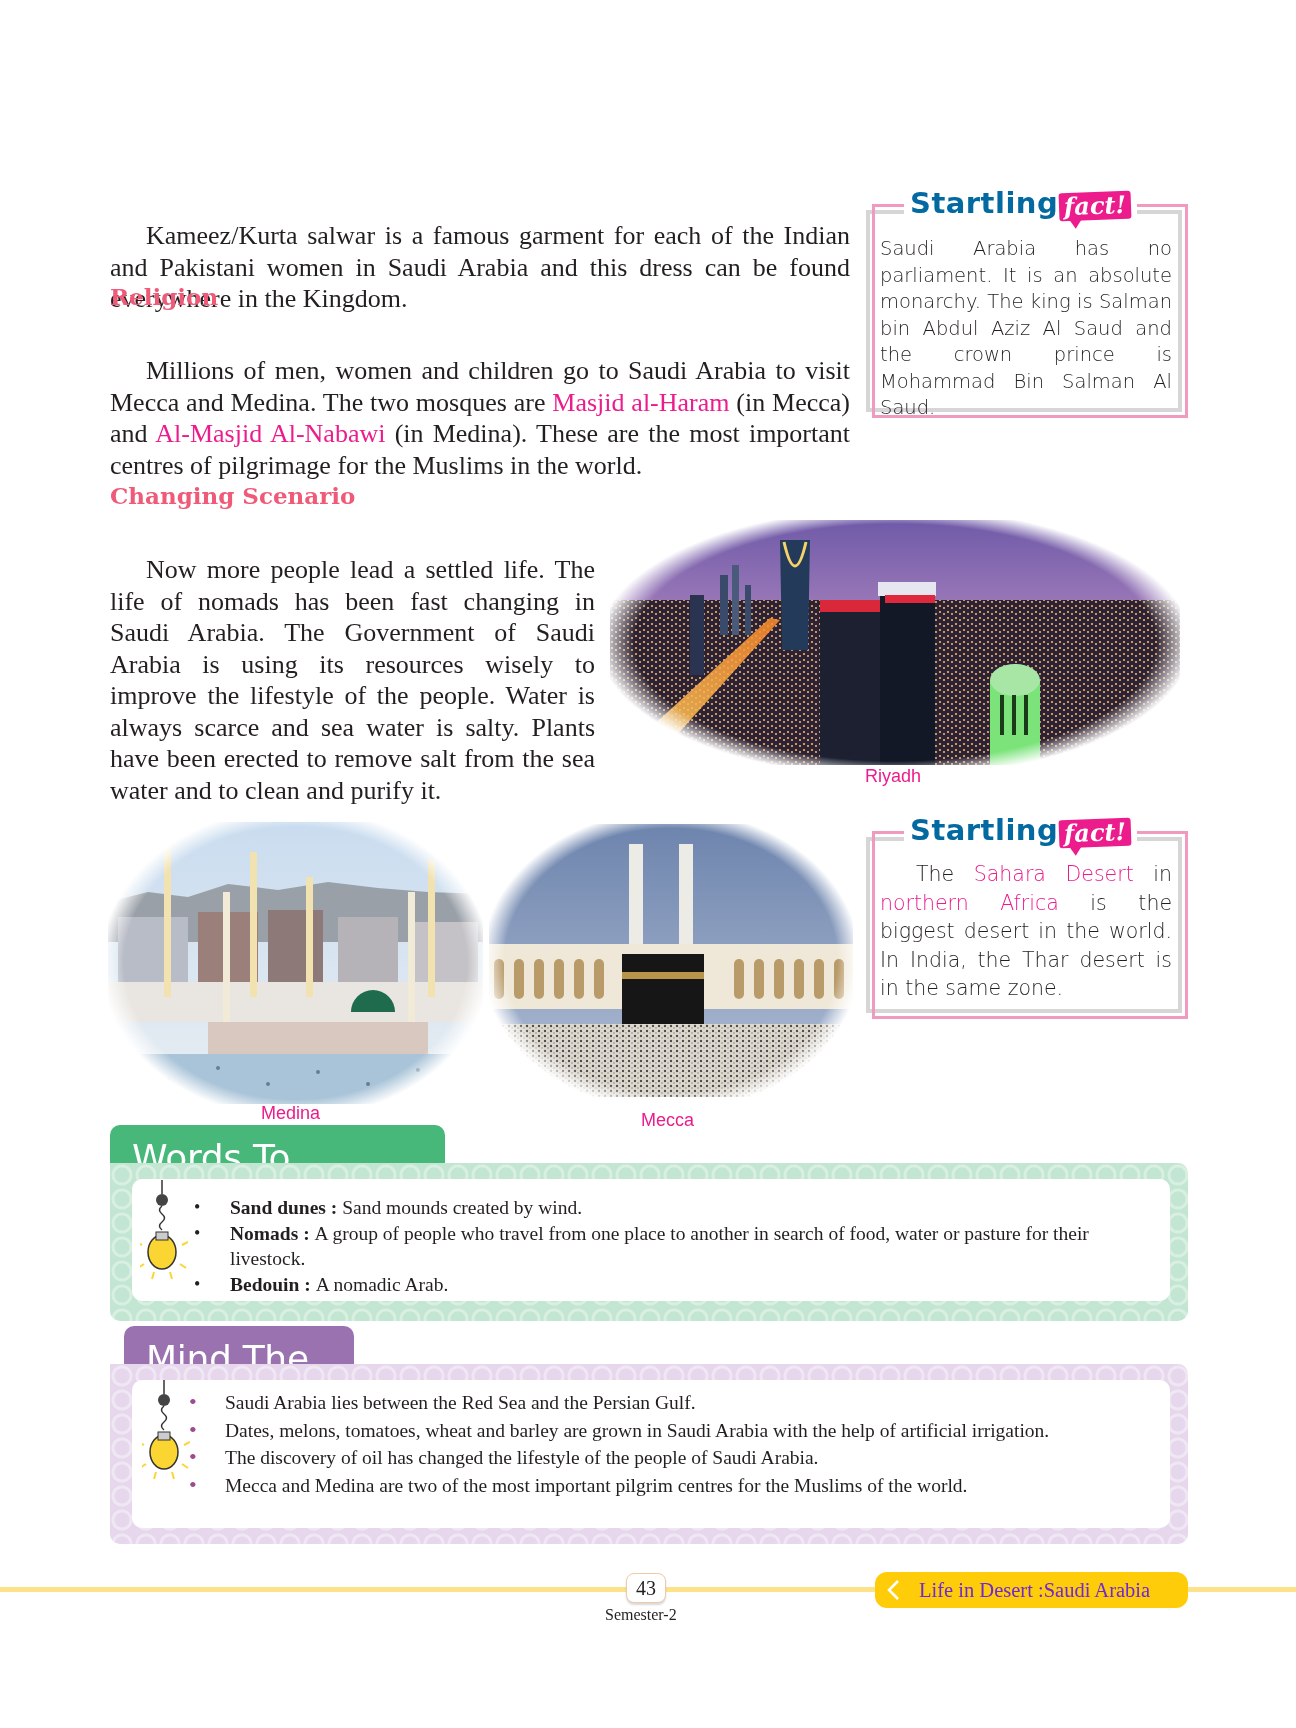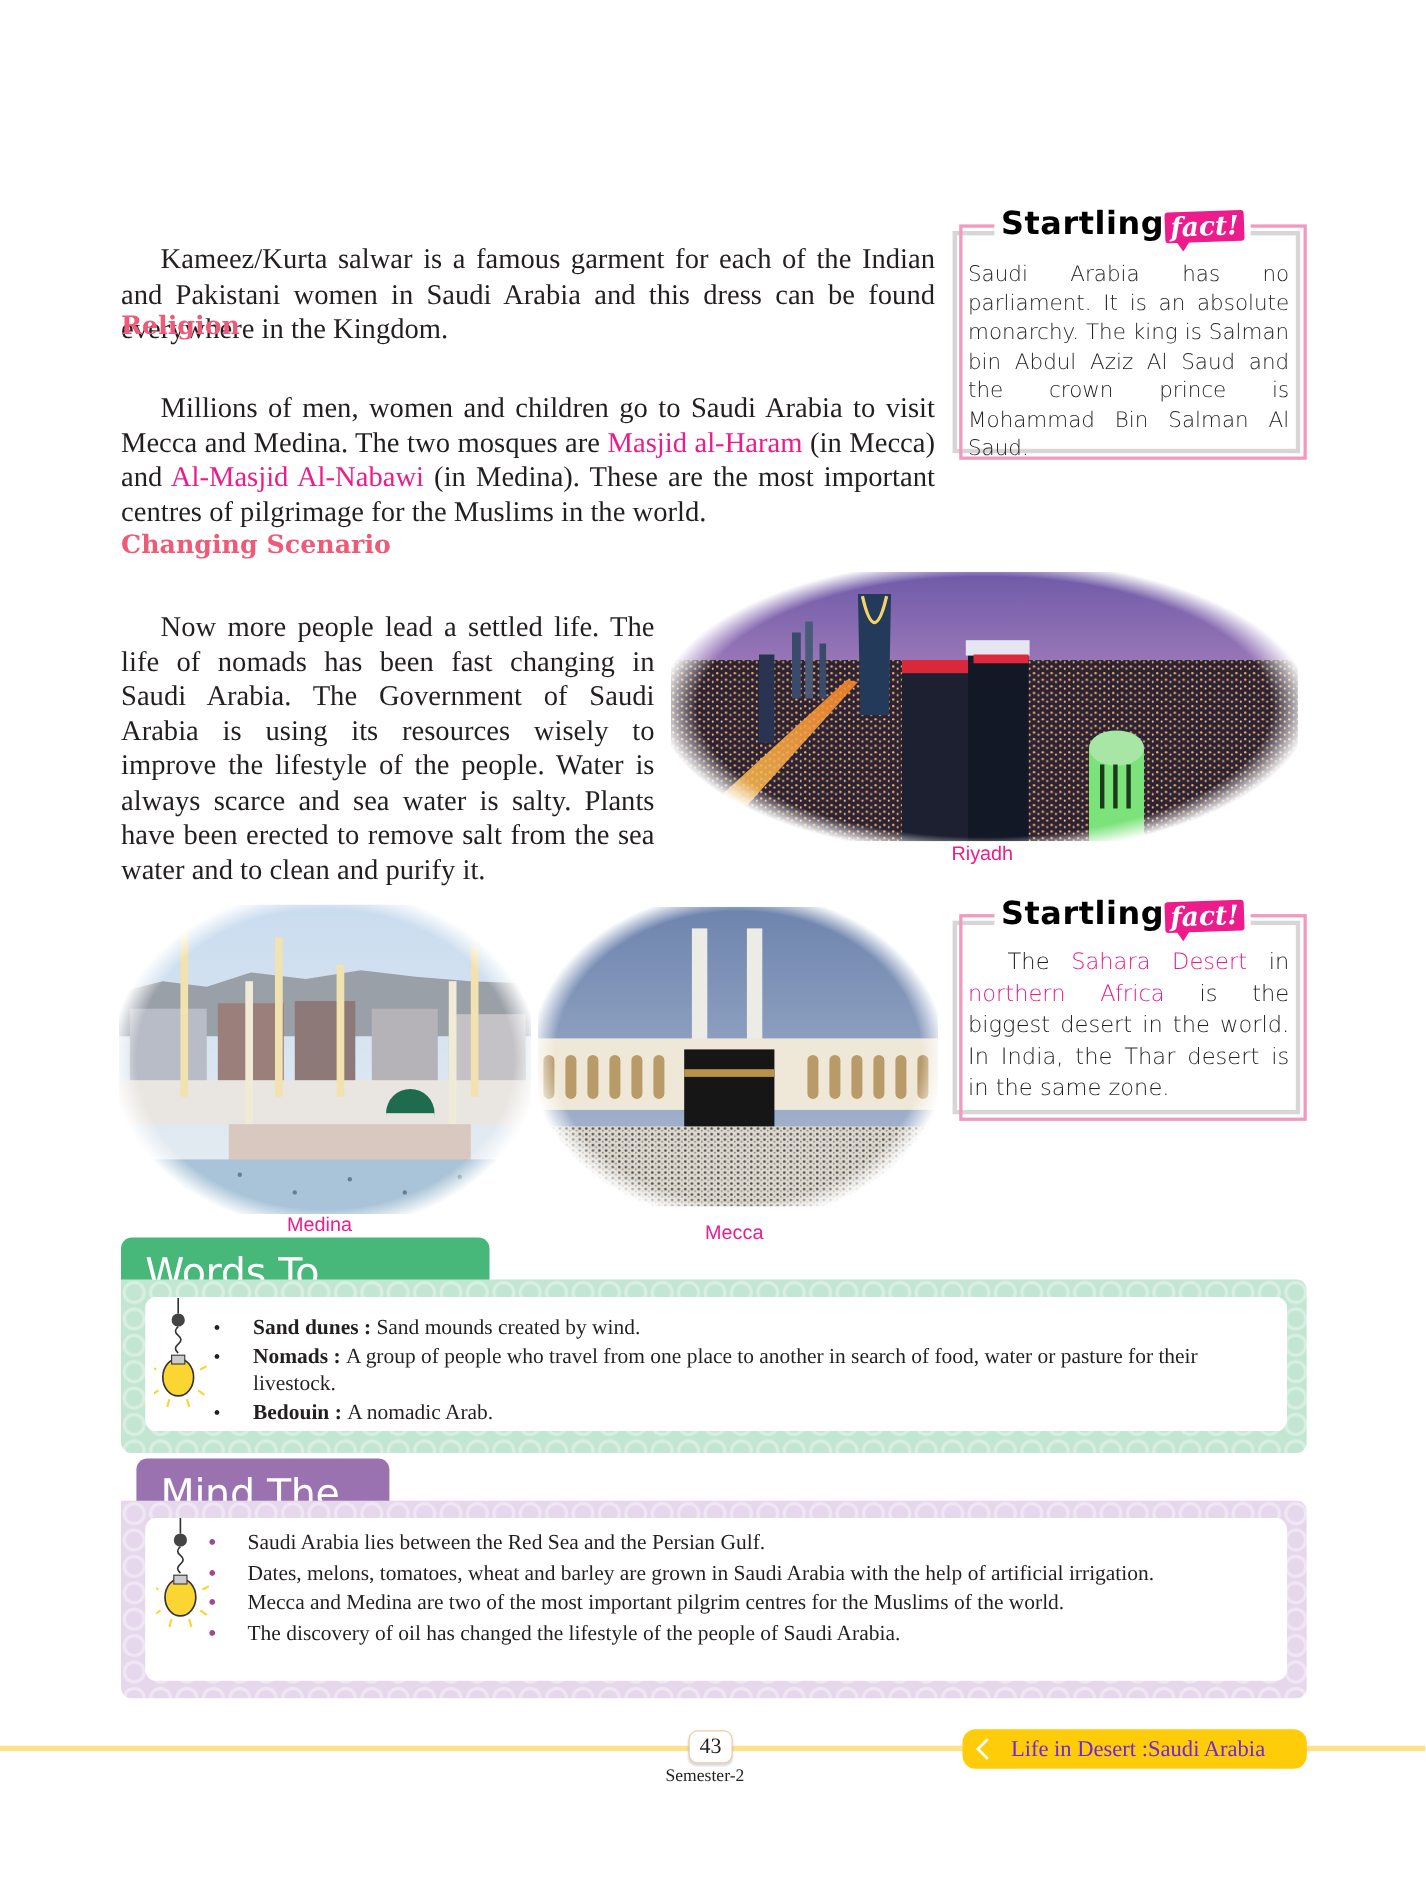--- a/index.html
+++ b/index.html
@@ -36,21 +36,21 @@
     position: absolute; left: 6px; top: 4px; right: 0; bottom: 0;
     border: 3px solid #f19ac0;
   }
   .fact-title {
     position: absolute; top: -14px; left: 38px;
     background: #fff; padding: 0 6px;
     display: flex; align-items: flex-end;
   }
   .fact-title .startling {
     font-family: "DejaVu Sans", sans-serif; font-weight: bold;
-    font-size: 29px; color: #000000; letter-spacing: 0.5px; line-height: 34px;
+    font-size: 29px; color: #0369a1; letter-spacing: 0.5px; line-height: 34px;
   }
   .fact-title .fact-badge {
     position: relative;
     background: #ec1c8c; color: #fff;
     font-family: "DejaVu Serif", serif; font-weight: bold; font-style: italic;
     font-size: 24px; line-height: 28px;
     padding: 0 5px; border-radius: 3px; margin-left: 1px;
     transform: rotate(-2deg);
   }
   .fact-title .fact-badge::after {
@@ -349,22 +349,22 @@
       <line x1="42" y1="65" x2="48" y2="62"></line>
     <line x1="4" y1="84" x2="-2" y2="88"></line>
       <line x1="40" y1="84" x2="46" y2="88"></line>
     <line x1="14" y1="92" x2="12" y2="99"></line>
       <line x1="30" y1="92" x2="32" y2="99"></line>
   </g>
 </svg>
 <ul class="list purple" style="left:185px; top:1389px; width:1000px; line-height:27.5px;">
   <li>Saudi Arabia lies between the Red Sea and the Persian Gulf.</li>
   <li>Dates, melons, tomatoes, wheat and barley are grown in Saudi Arabia with the help of artificial irrigation.</li>
+  <li>The discovery of oil has changed the lifestyle of the people of Saudi Arabia.</li>
   <li>Mecca and Medina are two of the most important pilgrim centres for the Muslims of the  world.</li>
-  <li>The discovery of oil has changed the lifestyle of the people of Saudi Arabia.</li>
 </ul>
 
 <div class="footer-line"></div>
 <div class="page-num">43</div>
 <div class="semester">Semester-2</div>
 <div class="chapter-pill">
   <span class="chev">
     <svg width="14" height="22" viewBox="0 0 14 22">
         <polyline points="12,2 3,11 12,20" fill="none" stroke="#fff" stroke-width="2.5"></polyline>
       </svg>

